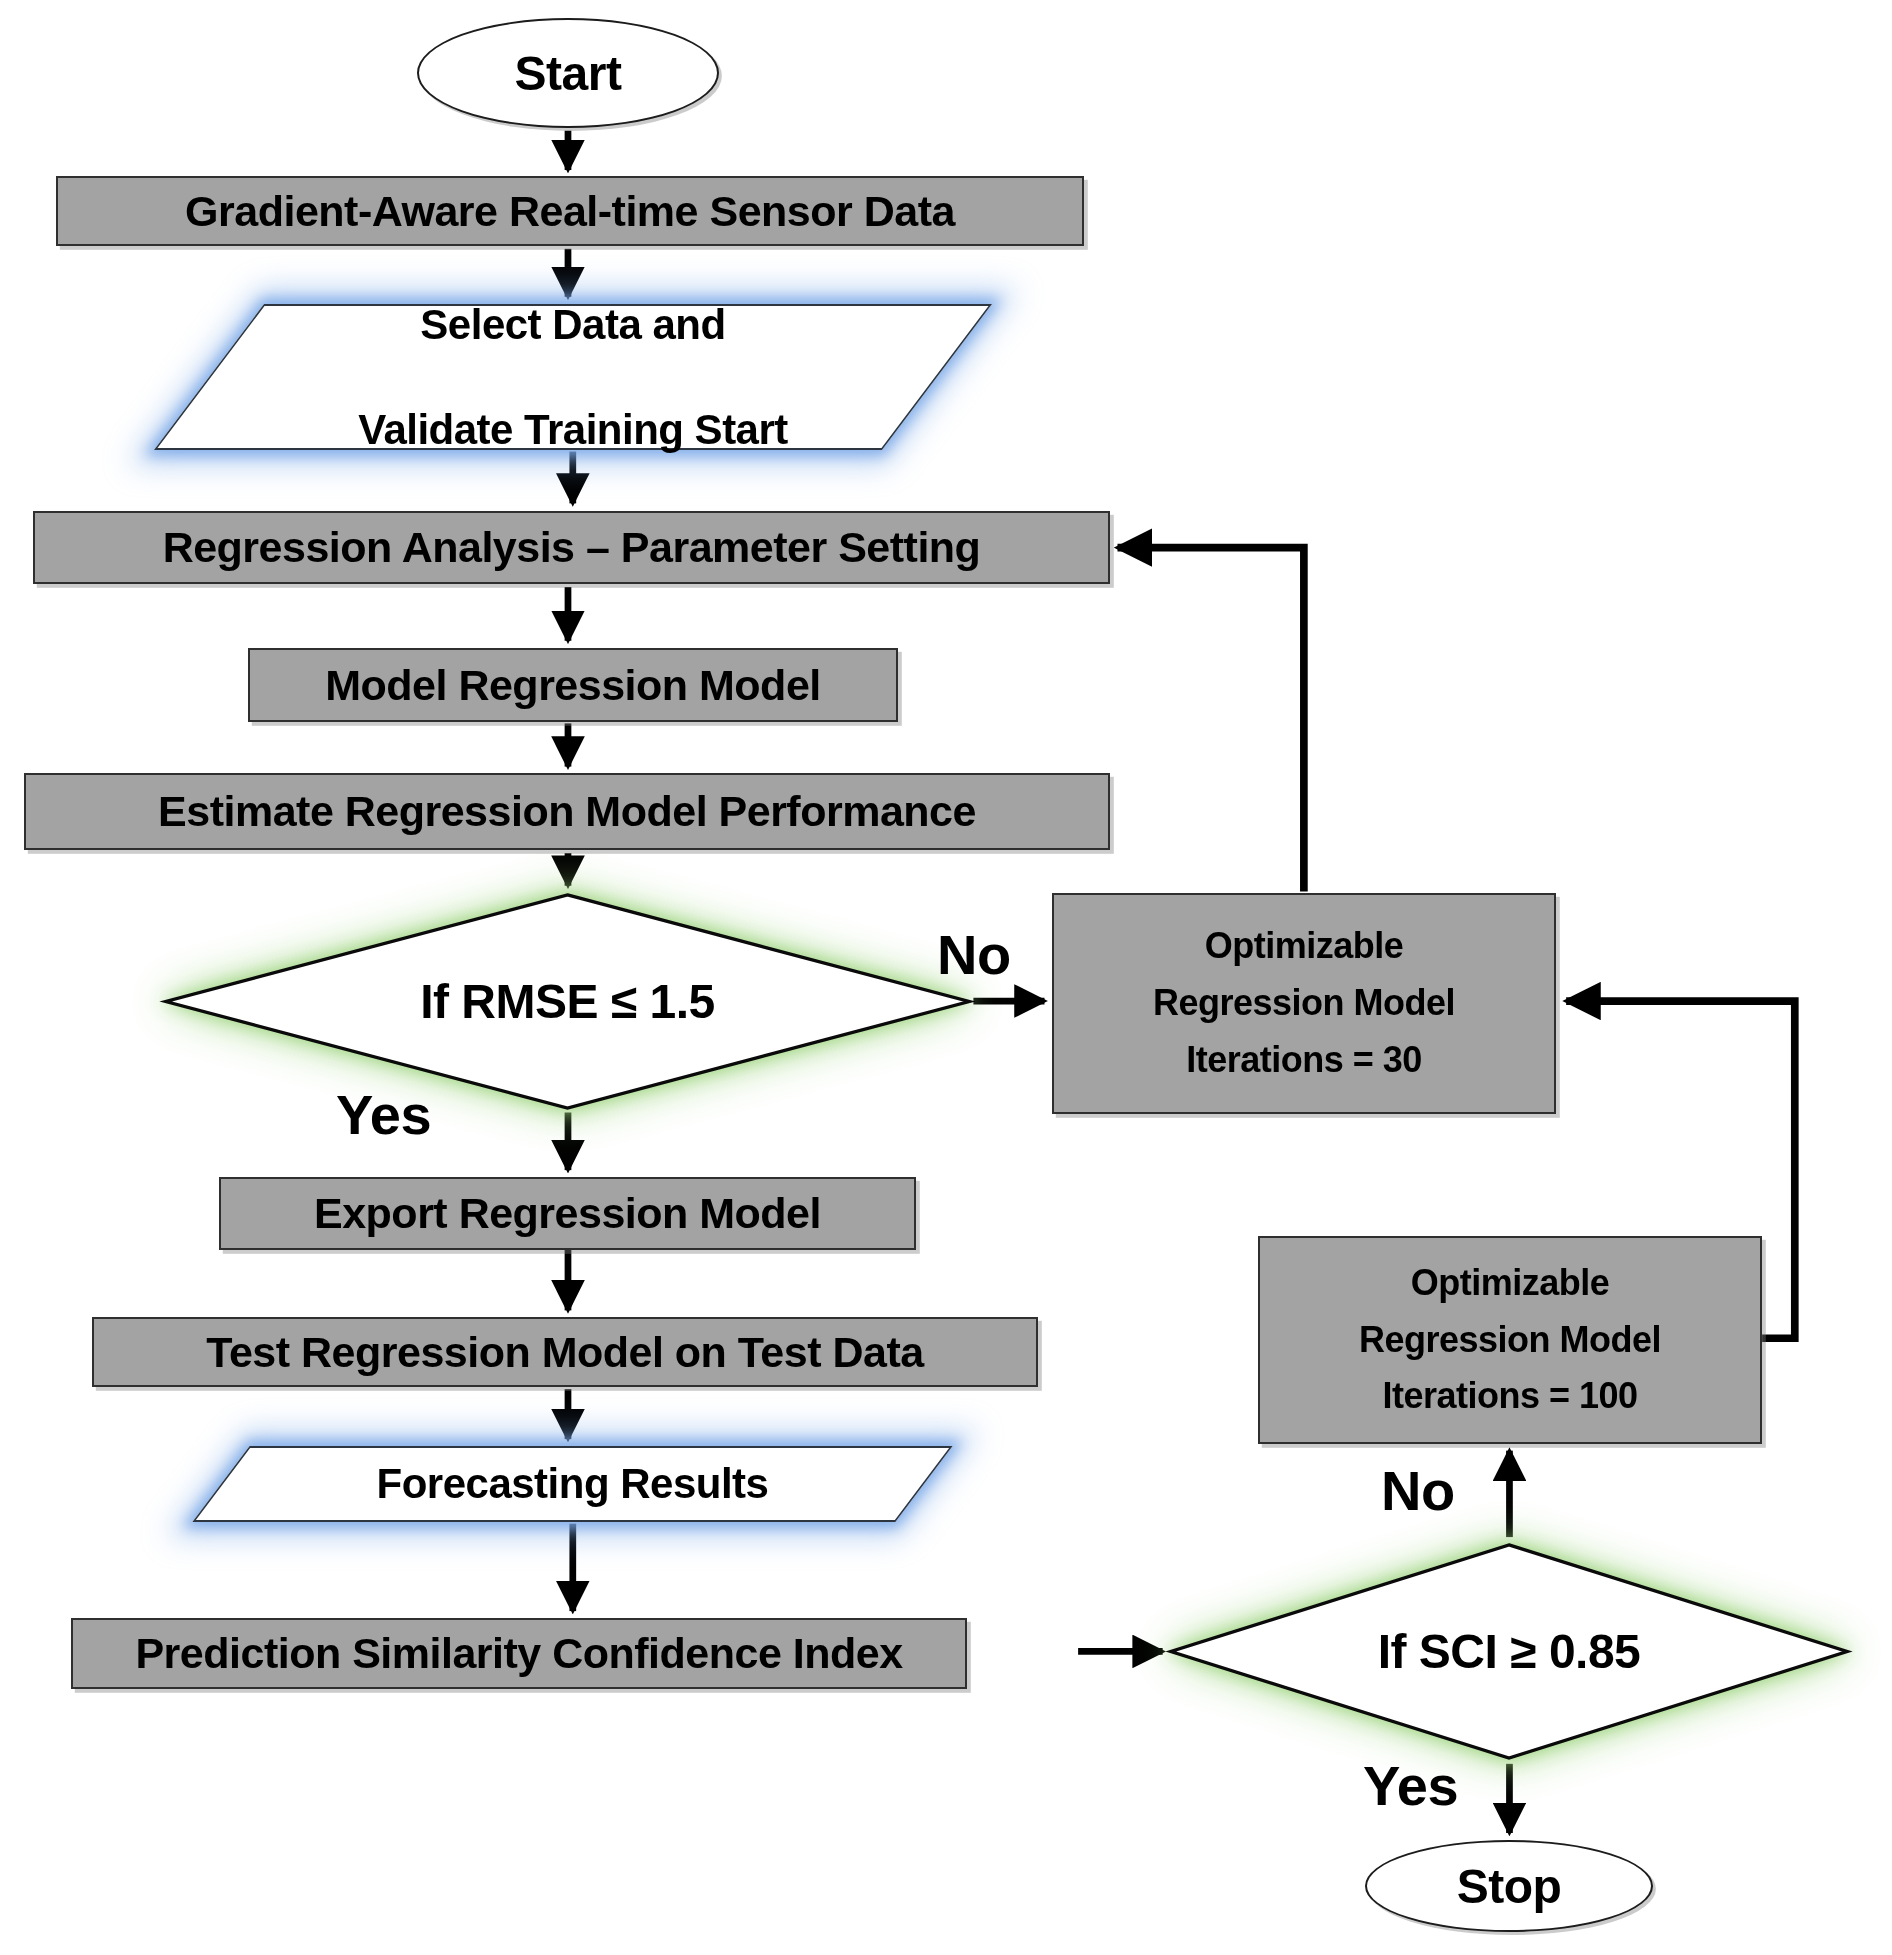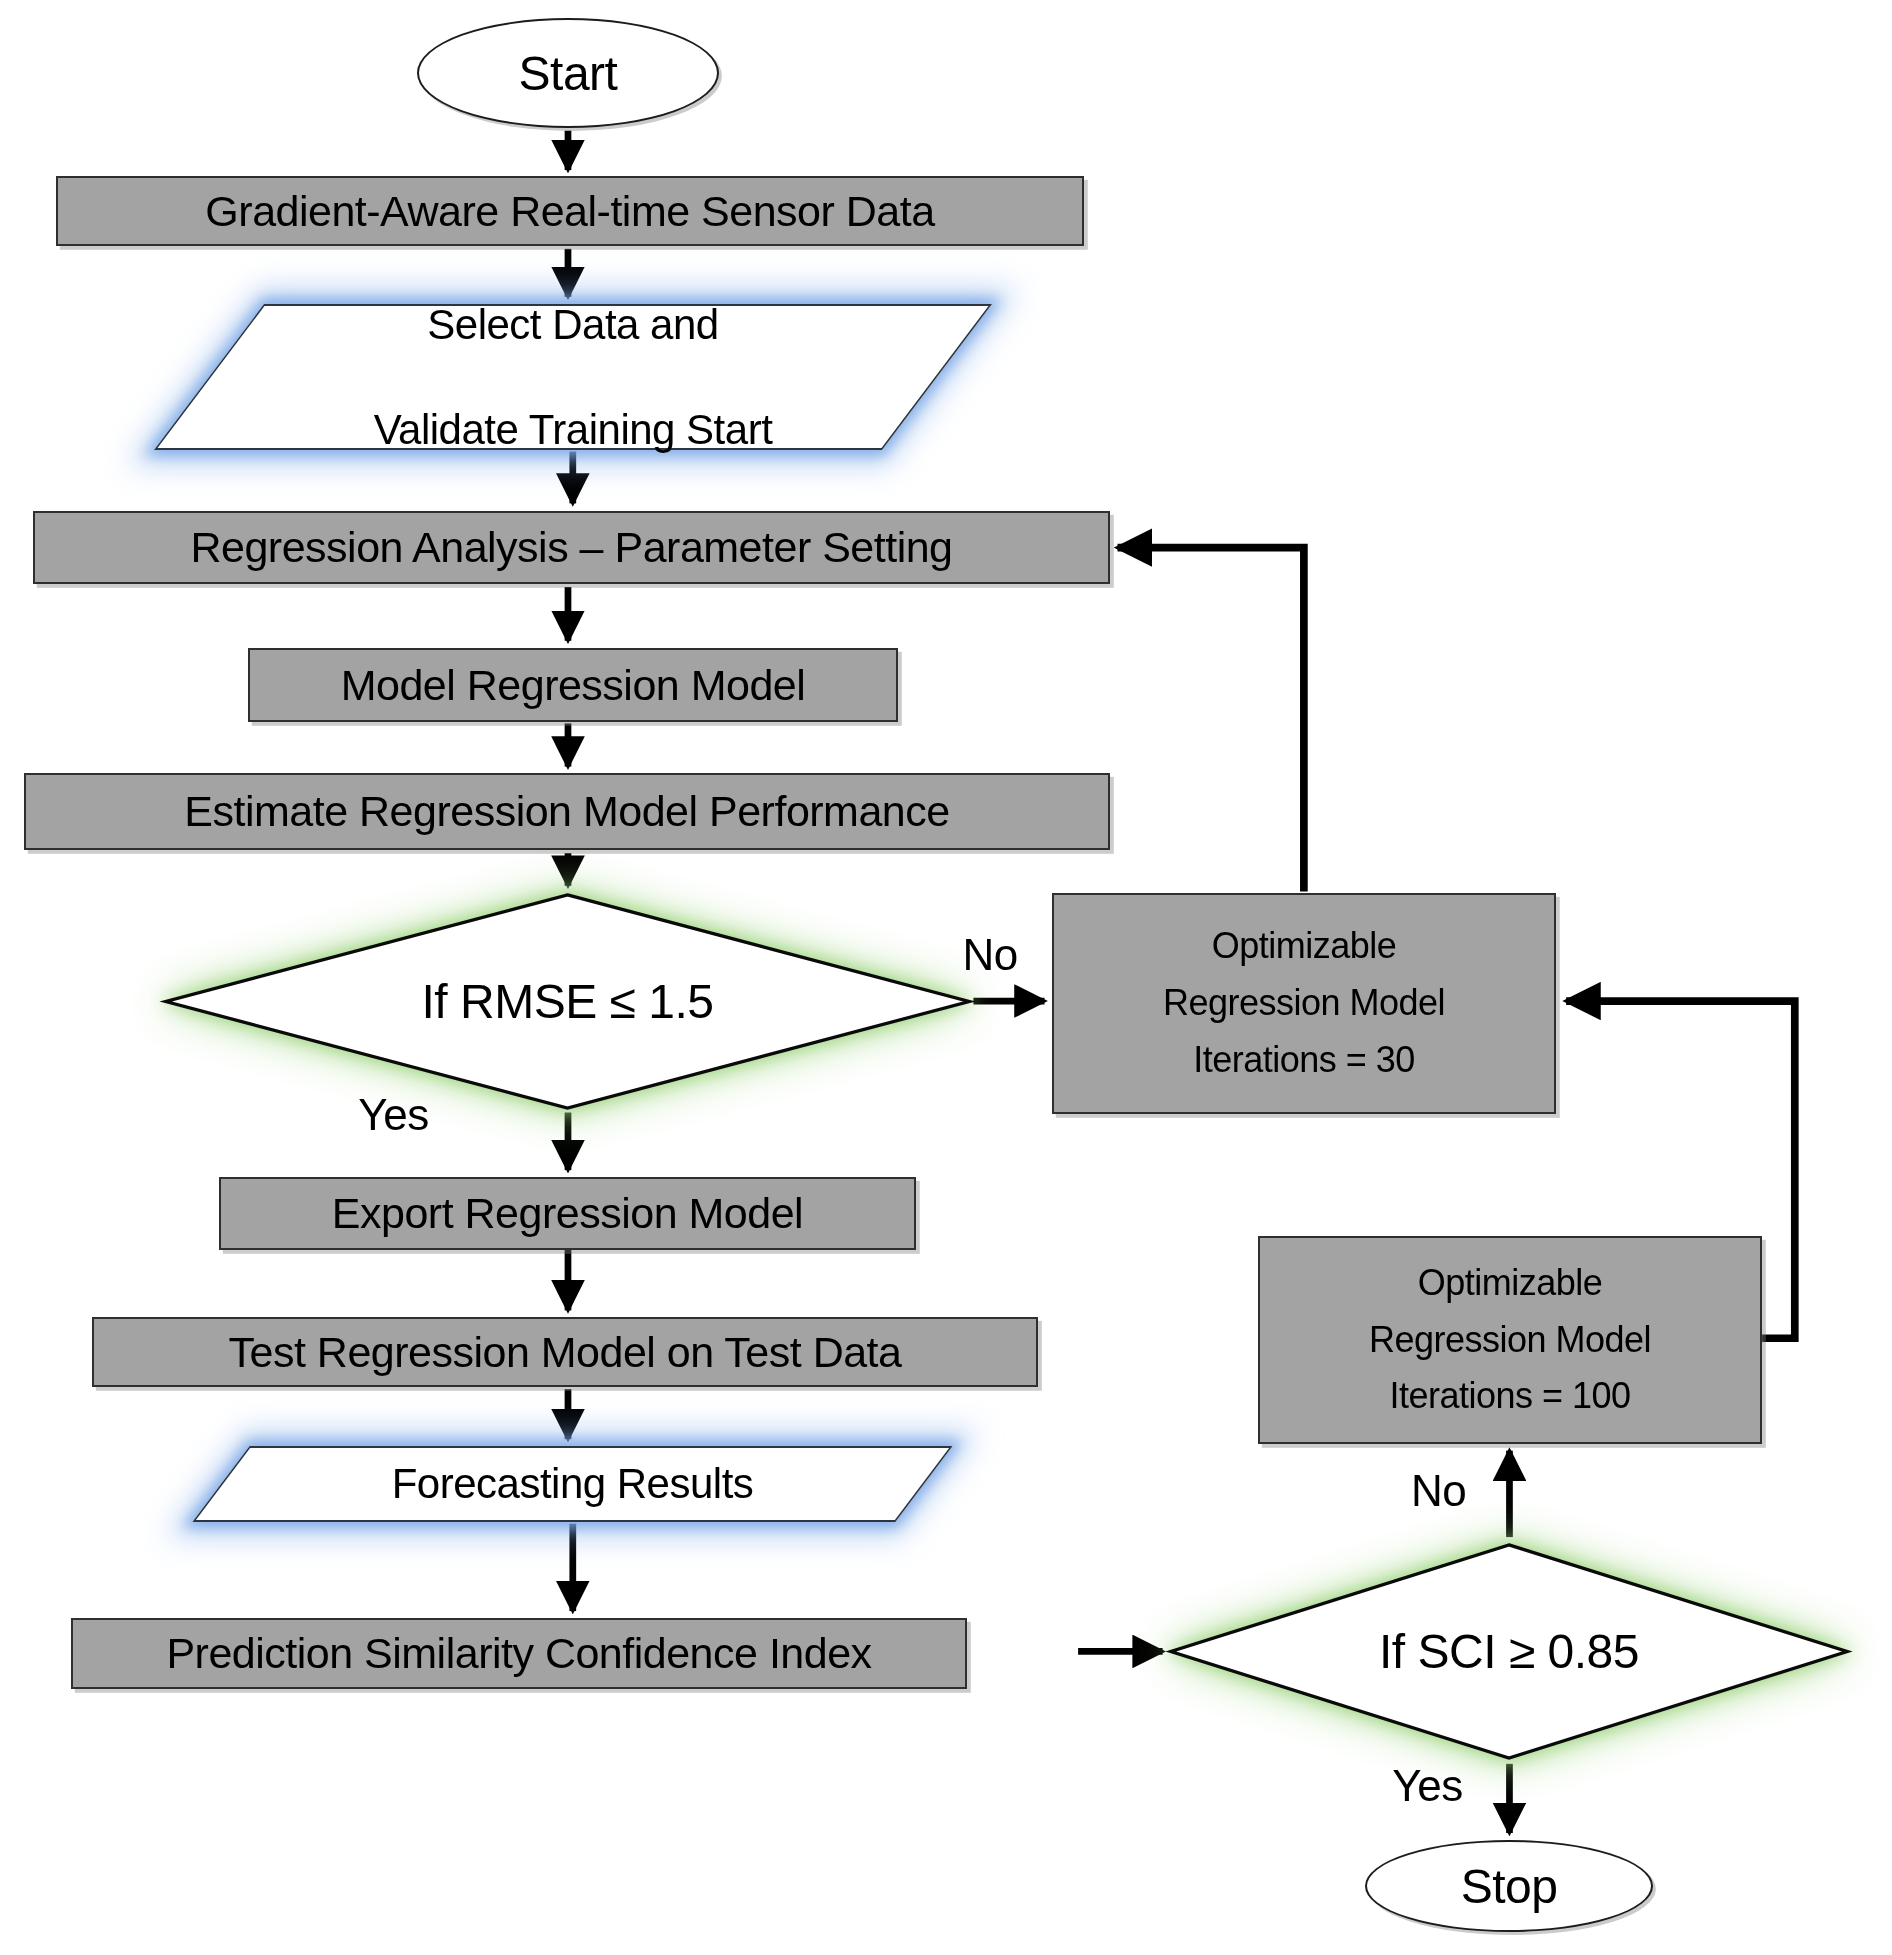--- a/index.html
+++ b/index.html
@@ -2,21 +2,21 @@
 <html><head>
 <meta charset="utf-8">
 <style>
   html,body{margin:0;padding:0;background:#ffffff;}
   .canvas{
     position:relative;
     width:1893px;
     height:1955px;
     background:#ffffff;
     font-family:"Liberation Sans", sans-serif;
-    font-weight:400;
+    font-weight:700;
     color:#000;
     overflow:hidden;
   }
   .canvas *{box-sizing:border-box;}
   svg.connectors{
     position:absolute;left:0;top:0;width:1893px;height:1955px;
     overflow:visible;
   }
   .node{
     position:absolute;
@@ -69,22 +69,22 @@
     font-size:42px;
     line-height:1.55;
     display:flex;
     flex-direction:column;
     align-items:center;
     justify-content:center;
     width:100%;height:100%;gap:40px;
   }
   .edge-label{
     position:absolute;
-    display:flex;align-items:center;justify-content:center;
-    font-size:44px;
+    display:flex;align-items:center;
+    font-size:56px;
     letter-spacing:-0.5px;
   }
 </style>
 </head>
 <body>
 
 <div class="canvas">
 
   <svg class="connectors" viewBox="0 0 1970 2035" width="1893" height="1955">
     <defs>

